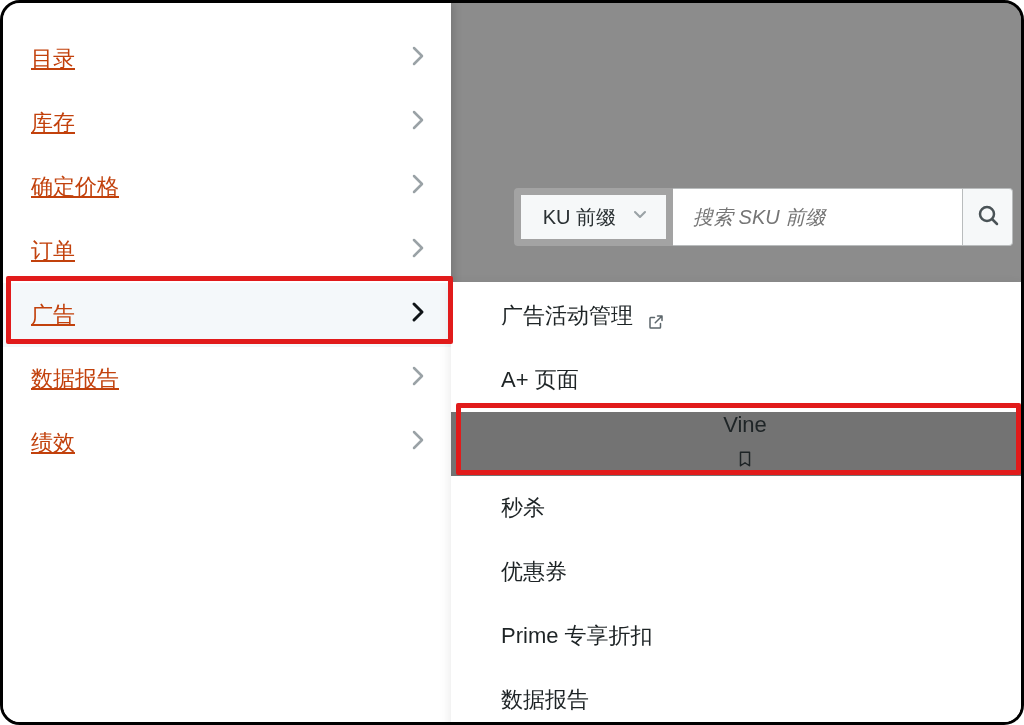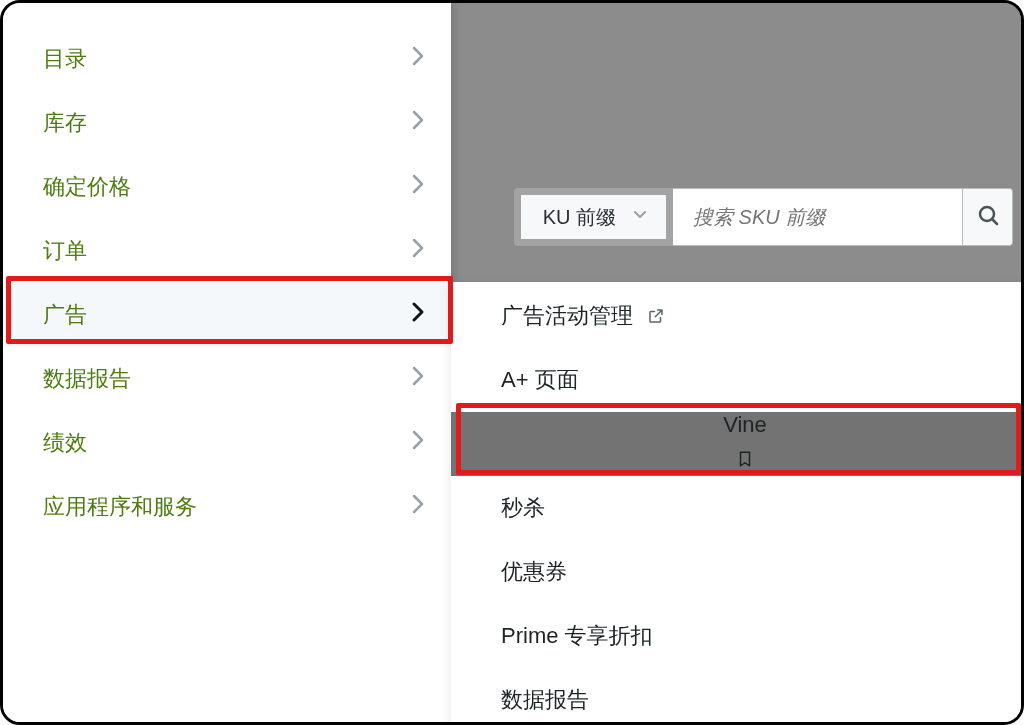--- a/index.html
+++ b/index.html
@@ -79,24 +79,25 @@
       display: flex;
       flex-direction: column;
       padding-top: 24px;
       box-shadow: 3px 0 8px rgba(0,0,0,0.15);
     }
     .nav-item {
       height: 64px;
       display: flex;
       align-items: center;
       justify-content: space-between;
-      padding: 0 26px 0 40px;
+      padding: 0 26px 0 28px;
       font-size: 22px;
-      color: #4d7c0f;
+      color: #c2410c;
       cursor: pointer;
+      text-decoration: underline;
     }
     .nav-item.active {
       background: #f4f8fa;
       gap: 40px;
     }
     .nav-item .chev svg { width: 14px; height: 22px; }
     .nav-item.active .chev svg path { stroke: #0f1417; stroke-width: 3; }
     .chev svg path { stroke: #9aa2a6; stroke-width: 2.5; fill: none; stroke-linecap: round; stroke-linejoin: round; }
     .highlight-primary {
       position: absolute;
@@ -124,21 +125,21 @@
       height: 64px;
       display: flex;
       align-items: center;
       justify-content: space-between;
       padding: 0 34px 0 50px;
       font-size: 22px;
       color: #1e2426;
       cursor: pointer;
     }
     .sub-item.hover { background: #737373; flex-direction: column; }
-    .sub-item .label-wrap { display: inline-flex; align-items: center; gap: 14px; }
+    .sub-item .label-wrap { display: inline-flex; align-items: flex-end; gap: 14px; }
     .open-ext { display: inline-flex; }
     .open-ext svg { width: 18px; height: 18px; }
     .bookmark svg { width: 18px; height: 22px; }
     .highlight-secondary {
       position: absolute;
       border: 5px solid #e11b1b;
       pointer-events: none;
       left: 453px;
       top: 400px;
       width: 565px;
@@ -210,26 +211,20 @@
       <span class="chev"><svg viewBox="0 0 14 22">
             <path d="M3 3l8 8-8 8"></path>
           </svg></span>
     </div>
     <div class="nav-item">
       <span>绩效</span>
       <span class="chev"><svg viewBox="0 0 14 22">
             <path d="M3 3l8 8-8 8"></path>
           </svg></span>
     </div>
-    <div class="nav-item">
-      <span>应用程序和服务</span>
-      <span class="chev"><svg viewBox="0 0 14 22">
-            <path d="M3 3l8 8-8 8"></path>
-          </svg></span>
-    </div>
   </div>
 
   <div class="submenu">
     <div class="sub-item">
       <span class="label-wrap">
         <span>广告活动管理</span>
         <span class="open-ext">
           <svg viewBox="0 0 24 24">
               <path d="M14 4h6v6M20 4l-9 9M18 14v5a1 1 0 0 1-1 1H5a1 1 0 0 1-1-1V7a1 1 0 0 1 1-1h5" fill="none" stroke="#5c666b" stroke-width="2" stroke-linecap="round" stroke-linejoin="round"></path>
             </svg>

